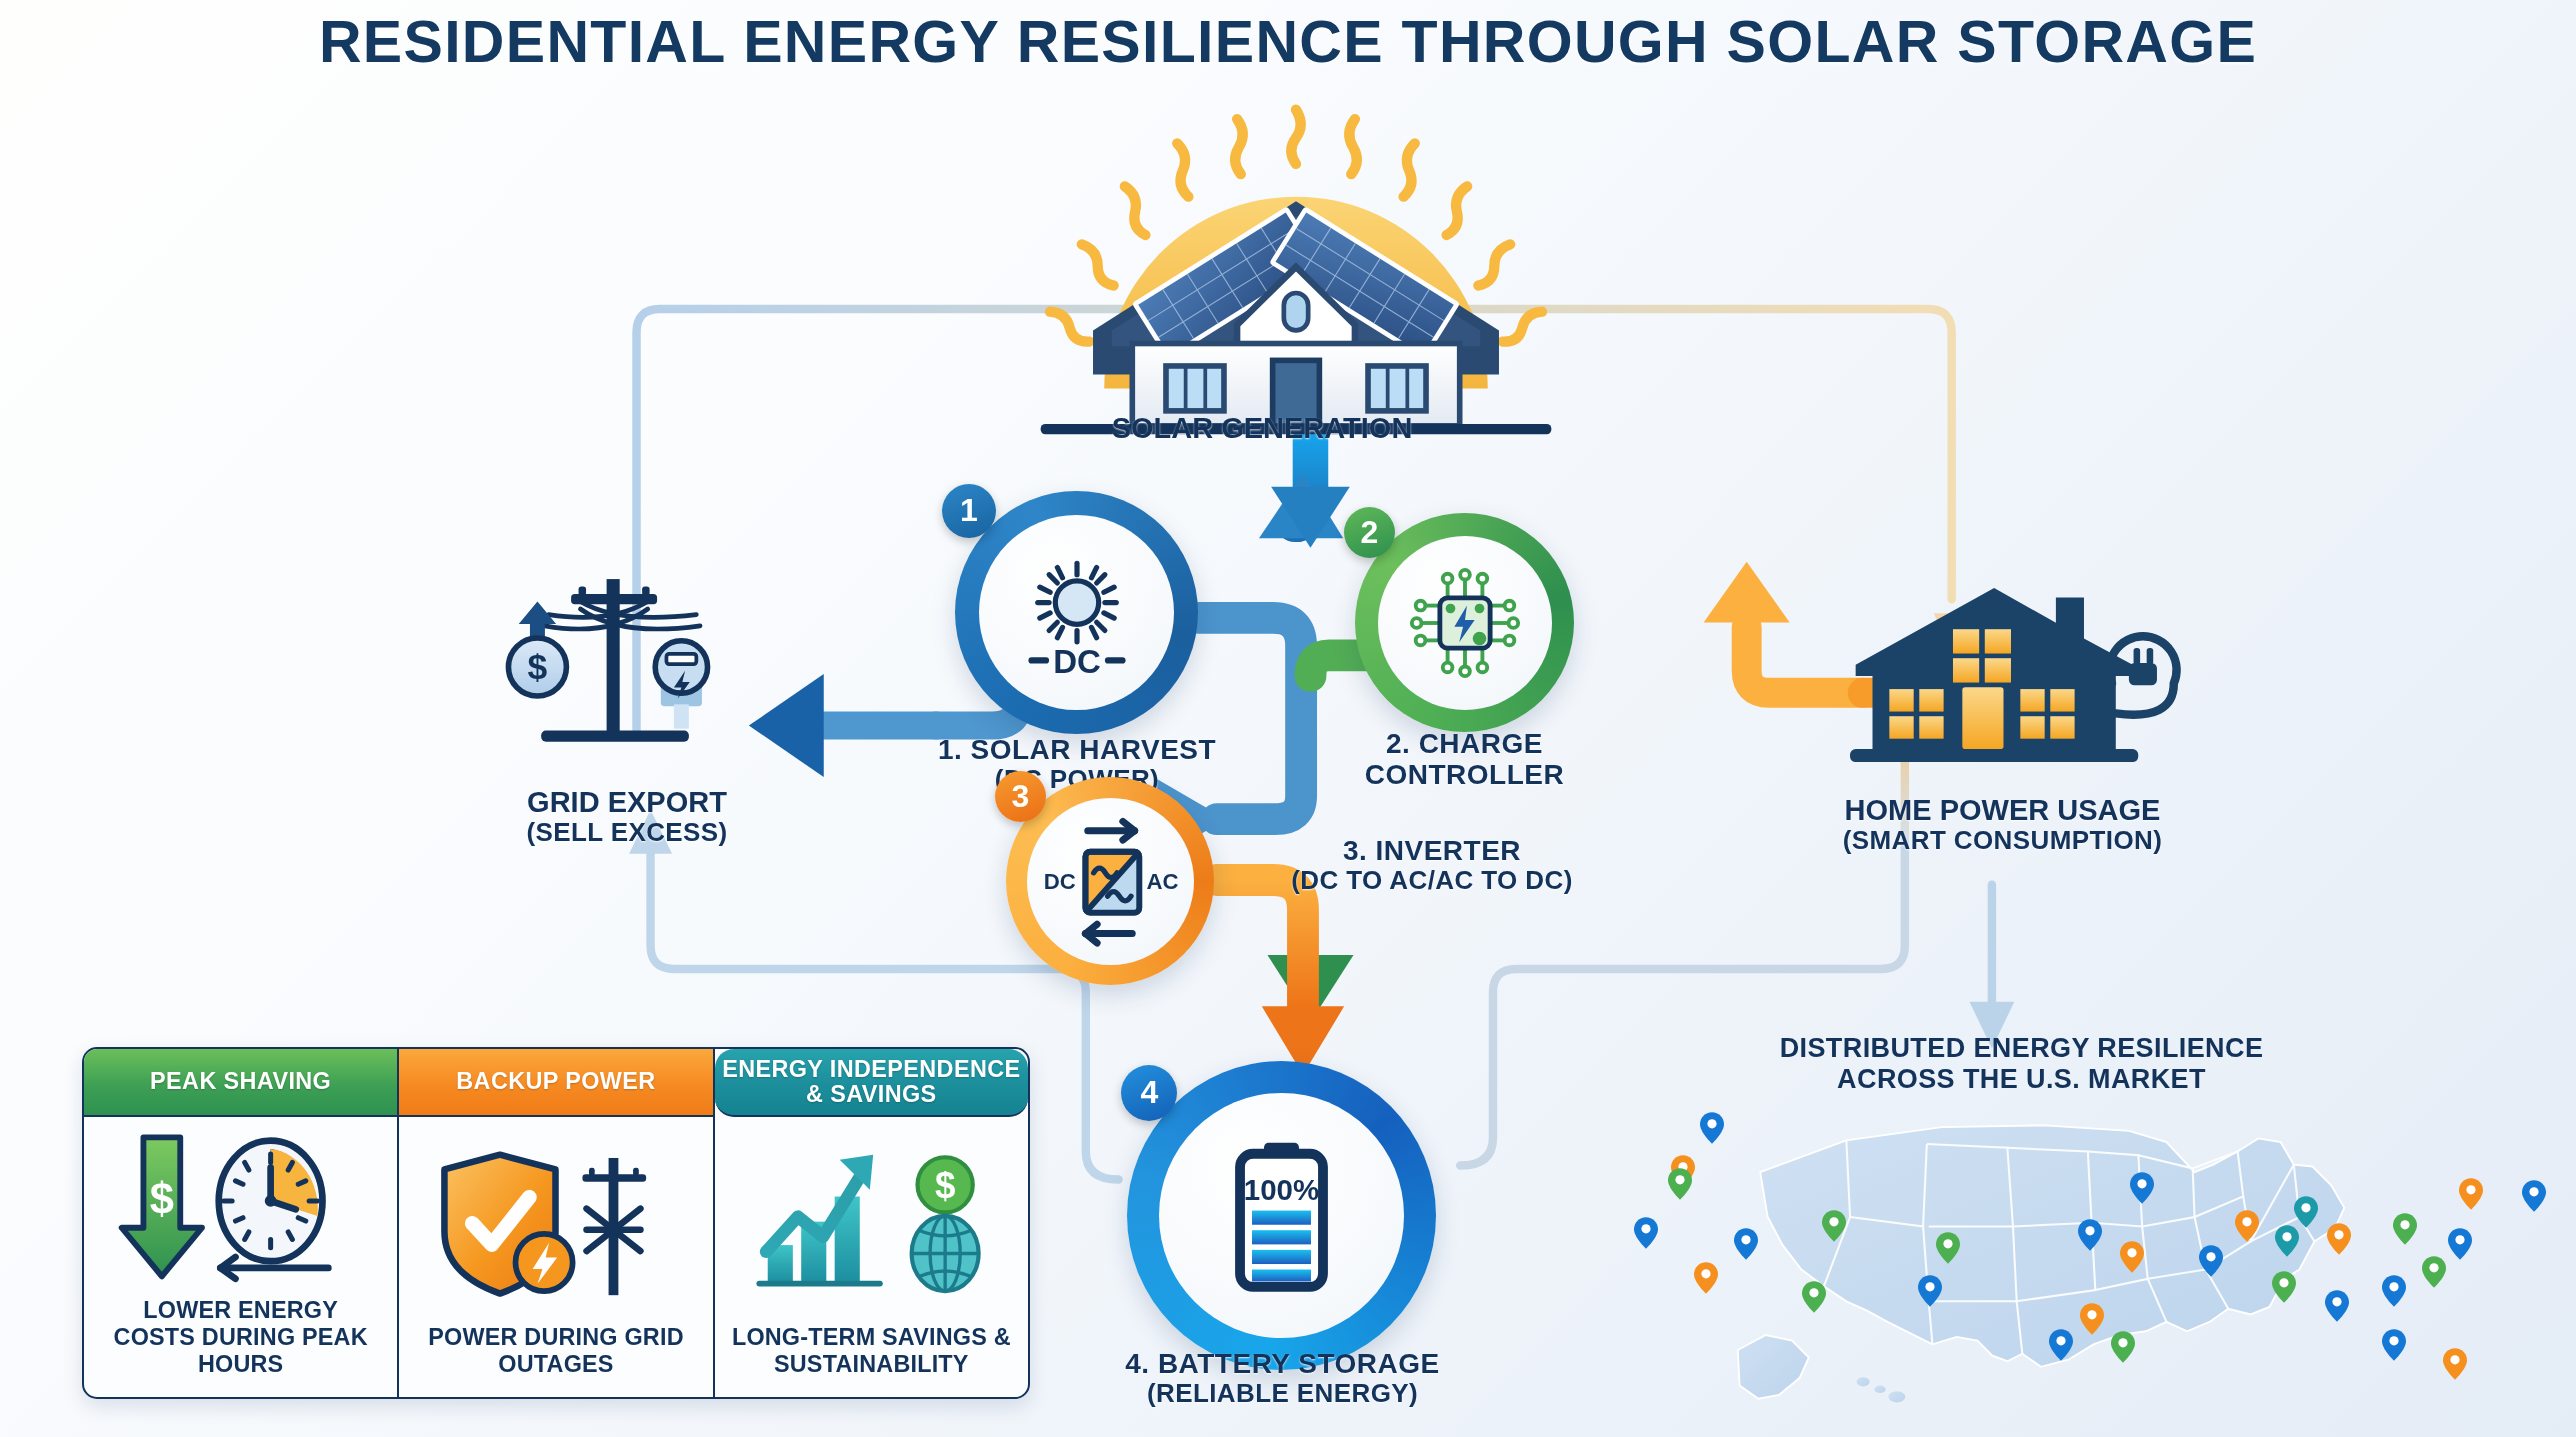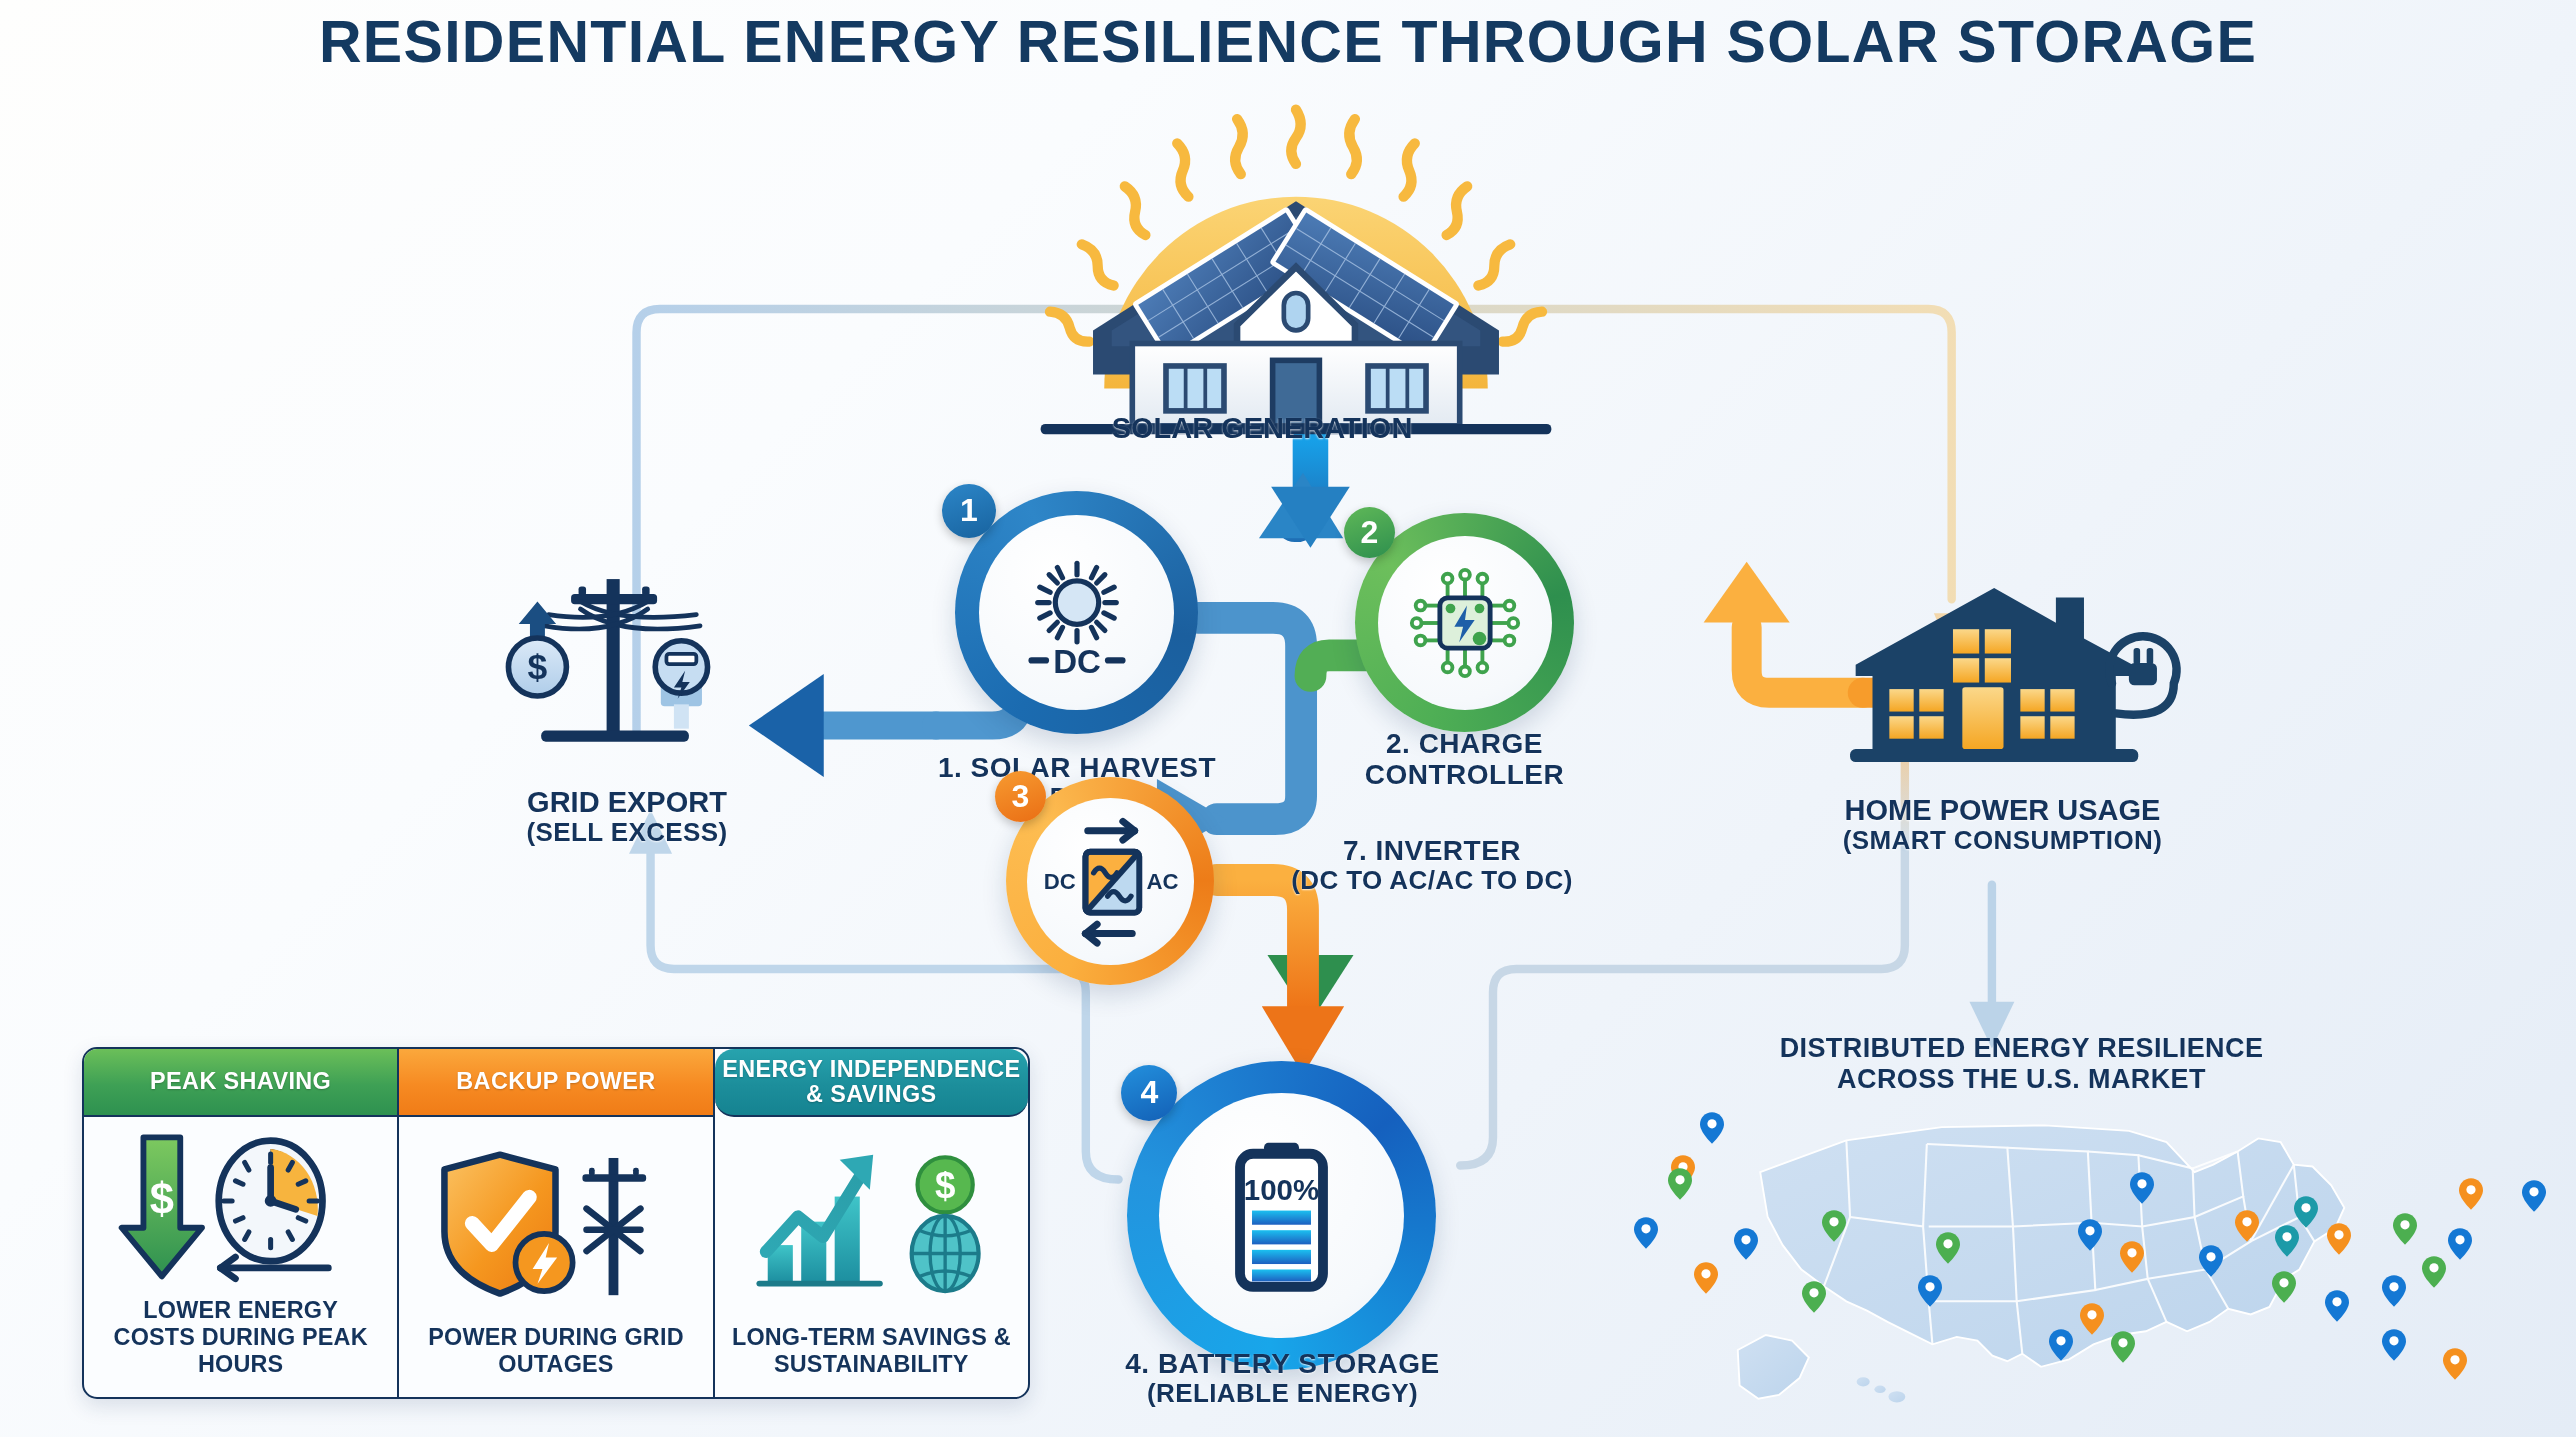--- a/index.html
+++ b/index.html
@@ -264,21 +264,21 @@
       </g>
       <g stroke="#14335B" stroke-width="6" stroke-linecap="round">
         <line x1="16" y1="104" x2="30" y2="104"></line>
           <line x1="90" y1="104" x2="104" y2="104"></line>
       </g>
       <text x="60" y="116" text-anchor="middle" font-family="Liberation Sans, sans-serif" font-size="32" font-weight="bold" fill="#14335B">DC</text>
     </svg>
   </div>
   <div class="badge" style="left:-13px;top:-7.5px;width:54px;height:54px;background:linear-gradient(160deg,#2C86C8,#18639F);">1</div>
 </div>
-<div class="abs node-label" style="left:899px;top:752px;width:356px;text-align:center;">
+<div class="abs node-label" style="left:899px;top:734px;width:356px;text-align:center;">
   <div class="lbl-main">1. SOLAR HARVEST</div>
   <div class="lbl-sub">(DC POWER)</div>
 </div>
 
 <div class="ring-wrap" style="left:1355px;top:513px;width:219px;height:219px;">
   <div class="ring" style="left:0;top:0;width:219px;height:219px;background:conic-gradient(from 200deg,#4FAF55 0%,#6DBF5C 30%,#2E8F4E 65%,#4FAF55 100%);"></div>
   <div class="ring-inner" style="left:22.5px;top:22.5px;width:174px;height:174px;">
     <svg viewBox="0 0 120 120" style="width:116px;height:116px;">
       <g stroke="#3FA34D" stroke-width="4" fill="none">
         <line x1="42" y1="18" x2="42" y2="36"></line>
@@ -340,21 +340,21 @@
       <line x1="44" y1="92" x2="90" y2="40" stroke="#14335B" stroke-width="5"></line>
       <path d="M51,58 q5,-8 10,0 q5,8 10,0" fill="none" stroke="#14335B" stroke-width="4.5" stroke-linecap="round"></path>
       <path d="M63,78 q5,-8 10,0 q5,8 10,0" fill="none" stroke="#14335B" stroke-width="4.5" stroke-linecap="round"></path>
       <text x="22" y="72" text-anchor="middle" font-family="Liberation Sans, sans-serif" font-size="19" font-weight="bold" fill="#14335B">DC</text>
       <text x="110" y="72" text-anchor="middle" font-family="Liberation Sans, sans-serif" font-size="19" font-weight="bold" fill="#14335B">AC</text>
     </svg>
   </div>
   <div class="badge" style="left:-11.2px;top:-5.6px;width:51px;height:51px;background:linear-gradient(160deg,#F79B31,#EA6E14);">3</div>
 </div>
 <div class="abs node-label" style="left:1245px;top:835px;width:374px;">
-  <div class="lbl-main">7. INVERTER</div>
+  <div class="lbl-main">3. INVERTER</div>
   <div class="lbl-sub">(DC TO AC/AC TO DC)</div>
 </div>
 
 <div class="ring-wrap" style="left:1127px;top:1061px;width:309px;height:309px;">
   <div class="ring" style="left:0;top:0;width:309px;height:309px;background:conic-gradient(from 185deg,#18A6EA 0%,#2394DE 28%,#1560BE 62%,#18A6EA 100%);"></div>
   <div class="ring-inner" style="left:32px;top:32px;width:245px;height:245px;">
     <svg viewBox="0 0 120 150" style="width:131px;height:164px;">
       <defs>
         <linearGradient id="battFill" x1="0" y1="0" x2="0" y2="1">
           <stop offset="0%" stop-color="#1BC0F0"></stop>

